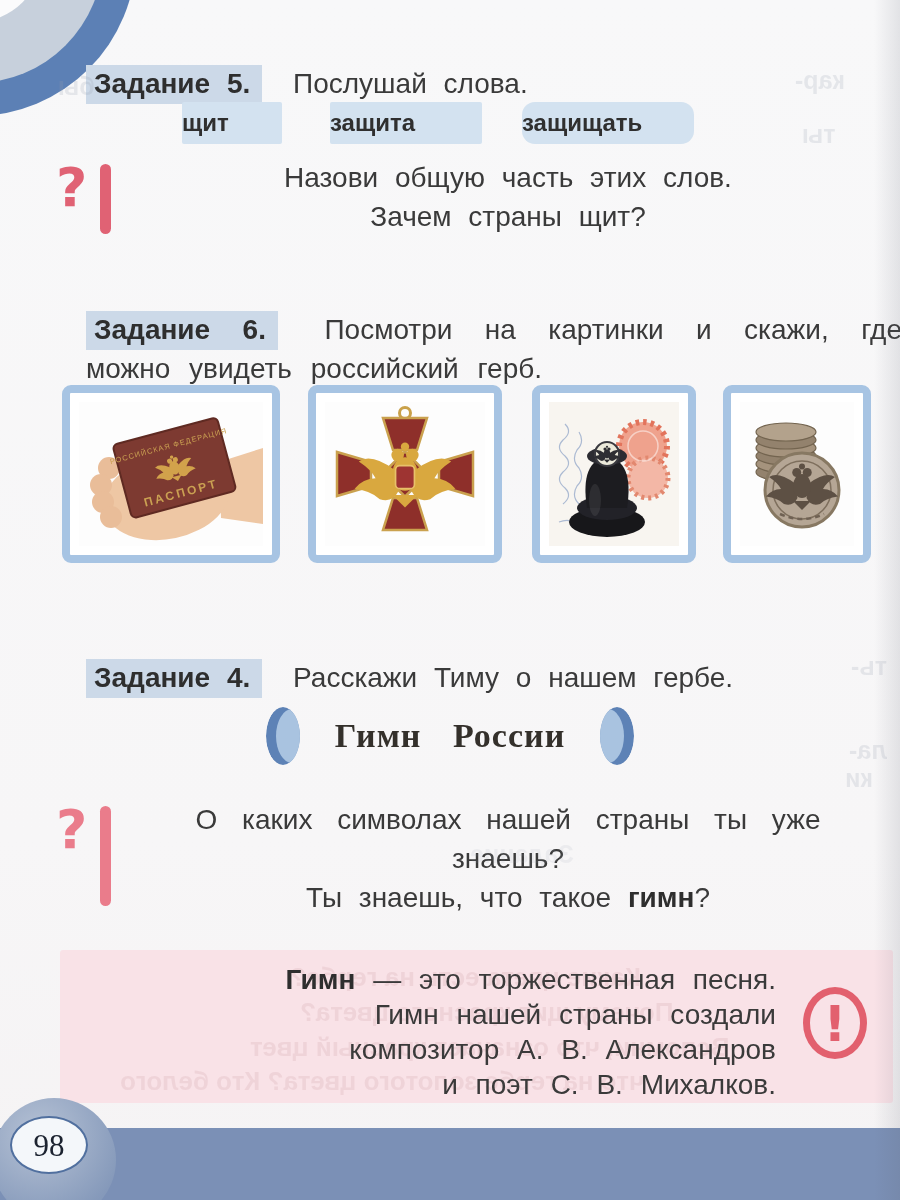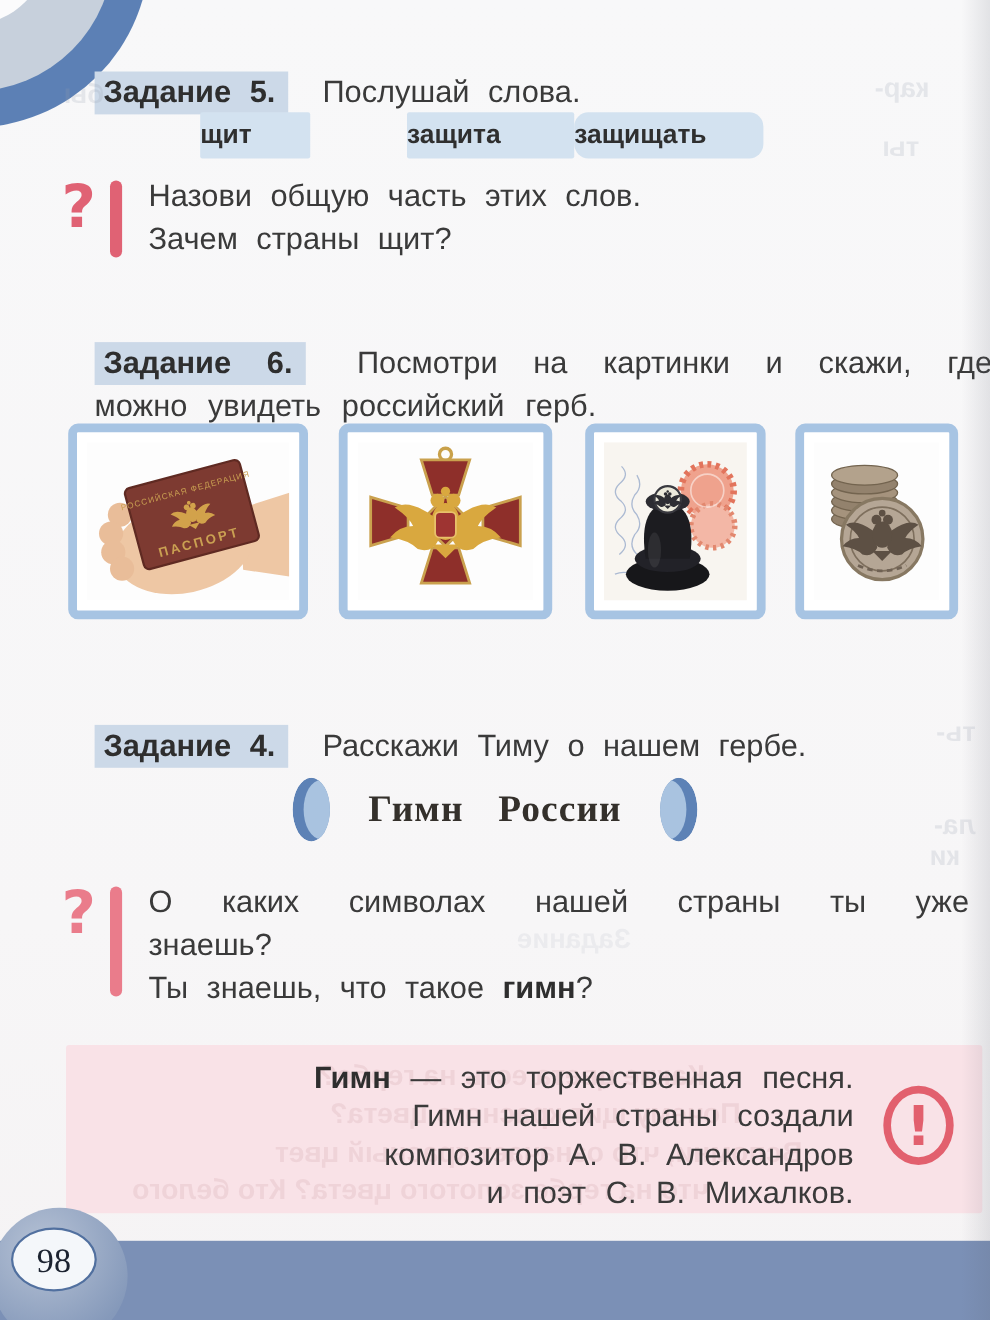--- a/index.html
+++ b/index.html
@@ -19,31 +19,31 @@
     background:radial-gradient(circle at 38% 30%,#b6c2d5,#8599ba 75%);}
   .page-num{position:absolute;left:10px;top:1116px;width:78px;height:58px;background:#f4f7fa;border:2px solid #51709f;
     border-radius:50%;text-align:center;line-height:56px;font-family:"Liberation Serif",serif;font-size:31px;color:#1c2330;box-sizing:border-box;}
   
   .task{position:absolute;left:66px;width:816px;font-size:28px;line-height:39px;color:#3a3a3a;word-spacing:9px;padding-left:20px;}
   .task-label{background:#ccd9e8;padding:3px 12px 5px 8px;font-weight:bold;color:#2e2e2e;margin-right:14px;}
   #task5{top:36px;} #task6{top:282px;text-align:justify;word-spacing:11px;} #task7{top:630px;}
   
   .word-card{position:absolute;top:102px;height:42px;line-height:42px;background:#d3e2f0;font-weight:bold;
     font-size:24px;color:#2f2f2f;border-radius:2px;}
-  #w1{left:182px;width:100px;} #w2{left:330px;width:152px;margin-left:40px;} #w3{left:522px;width:172px;border-radius:13px;}
+  #w1{left:182px;width:100px;} #w2{left:330px;width:152px;} #w3{left:522px;width:172px;border-radius:13px;}
   
   .question{position:absolute;left:56px;}
   #q1{top:158px;} #q2{top:800px;}
   .q-icon{position:absolute;left:0;top:4px;display:flex;align-items:flex-start;}
   .q-mark{font-size:54px;font-weight:bold;color:#e06274;line-height:52px;font-family:"DejaVu Sans",sans-serif;}
   .q-bar{width:11px;border-radius:6px;background:#e06274;margin-left:13px;margin-top:2px;}
   #q1 .q-bar{height:70px;} #q2 .q-bar{height:100px;background:#ea7c8b;}
   #q2 .q-mark{color:#ea7c8b;}
   .q-text{margin-left:79px;width:746px;font-size:28px;line-height:39px;color:#3a3a3a;}
-  .q-text p{margin:0;word-spacing:9px;}
+  .q-text p{margin:0;word-spacing:9px;text-align:center;}
   .q-justify{text-align:justify;word-spacing:17px !important;}
   
   .photo-frame{position:absolute;top:385px;height:178px;border:8px solid #a7c4e3;border-radius:9px;background:#ffffff;
     box-sizing:border-box;padding:9px;}
   #pf1{left:62px;width:218px;} #pf2{left:308px;width:194px;} #pf3{left:532px;width:164px;} #pf4{left:723px;width:148px;}
   .photo-frame svg{display:block;width:100%;height:100%;}
   
   .title-row{position:absolute;left:0;top:706px;width:900px;display:flex;align-items:center;justify-content:center;gap:34px;}
   .section-title{margin:0;font-family:"Liberation Serif",serif;font-weight:bold;font-size:34px;color:#34302b;
     letter-spacing:1px;word-spacing:22px;}

